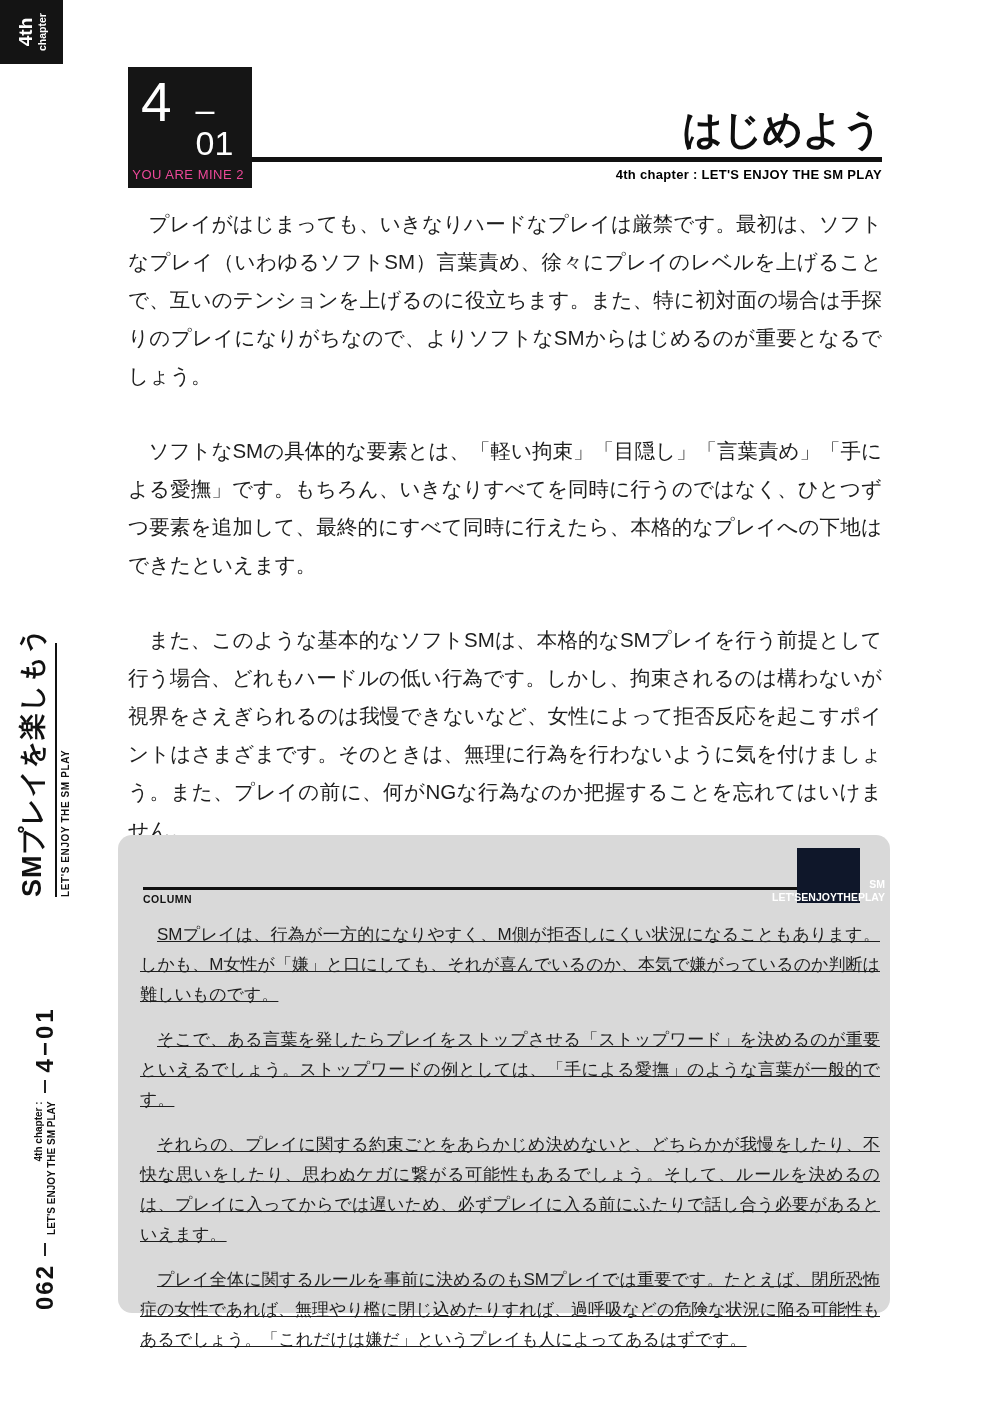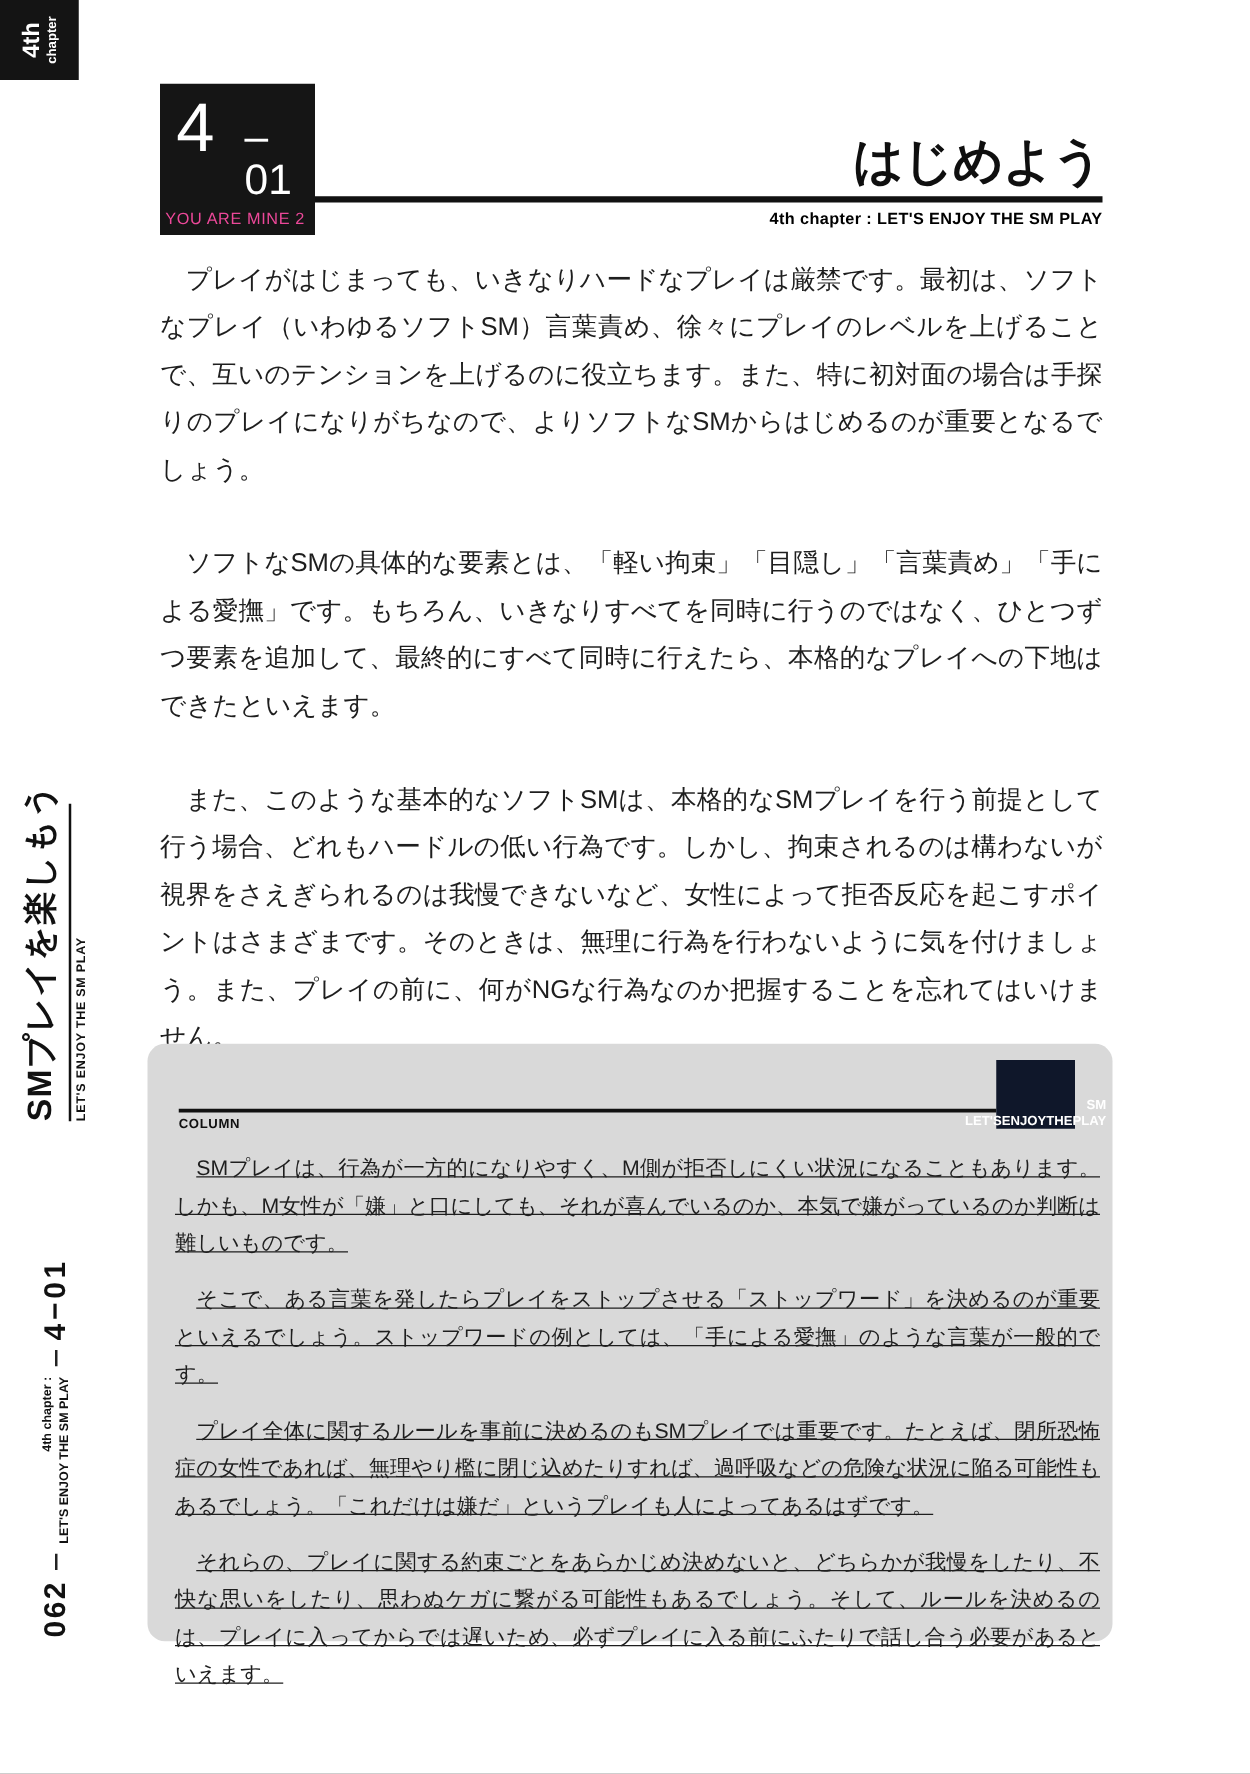--- a/index.html
+++ b/index.html
@@ -119,18 +119,18 @@
     <div class="col-label">COLUMN</div>
     <div class="col-badge">
       <div>LET'S</div>
       <div>ENJOY</div>
       <div>THE</div>
       <div>SM PLAY</div>
     </div>
     <div class="col-paras">
       <p>SMプレイは、行為が一方的になりやすく、M側が拒否しにくい状況になることもあります。しかも、M女性が「嫌」と口にしても、それが喜んでいるのか、本気で嫌がっているのか判断は難しいものです。</p>
       <p>そこで、ある言葉を発したらプレイをストップさせる「ストップワード」を決めるのが重要といえるでしょう。ストップワードの例としては、「手による愛撫」のような言葉が一般的です。</p>
+      <p>それらの、プレイに関する約束ごとをあらかじめ決めないと、どちらかが我慢をしたり、不快な思いをしたり、思わぬケガに繋がる可能性もあるでしょう。そして、ルールを決めるのは、プレイに入ってからでは遅いため、必ずプレイに入る前にふたりで話し合う必要があるといえます。</p>
       <p>プレイ全体に関するルールを事前に決めるのもSMプレイでは重要です。たとえば、閉所恐怖症の女性であれば、無理やり檻に閉じ込めたりすれば、過呼吸などの危険な状況に陥る可能性もあるでしょう。「これだけは嫌だ」というプレイも人によってあるはずです。</p>
-      <p>それらの、プレイに関する約束ごとをあらかじめ決めないと、どちらかが我慢をしたり、不快な思いをしたり、思わぬケガに繋がる可能性もあるでしょう。そして、ルールを決めるのは、プレイに入ってからでは遅いため、必ずプレイに入る前にふたりで話し合う必要があるといえます。</p>
     </div>
   </div>
 
 </div>
 
 </body></html>

